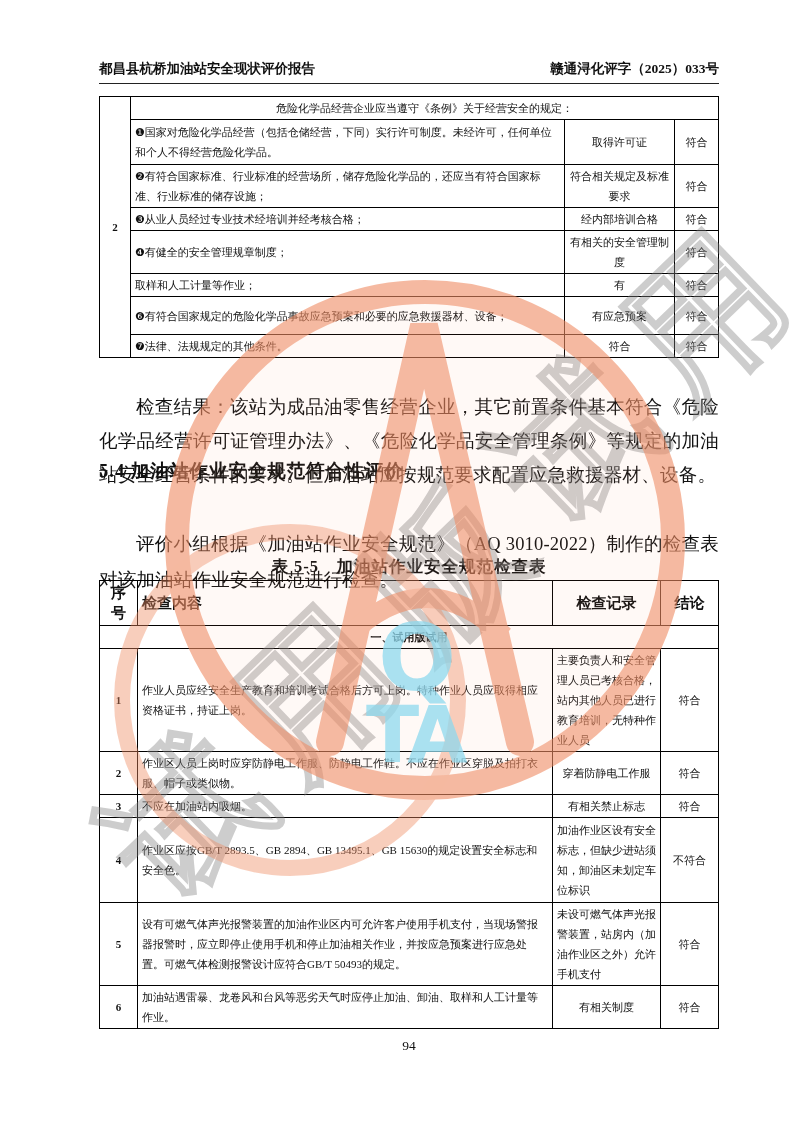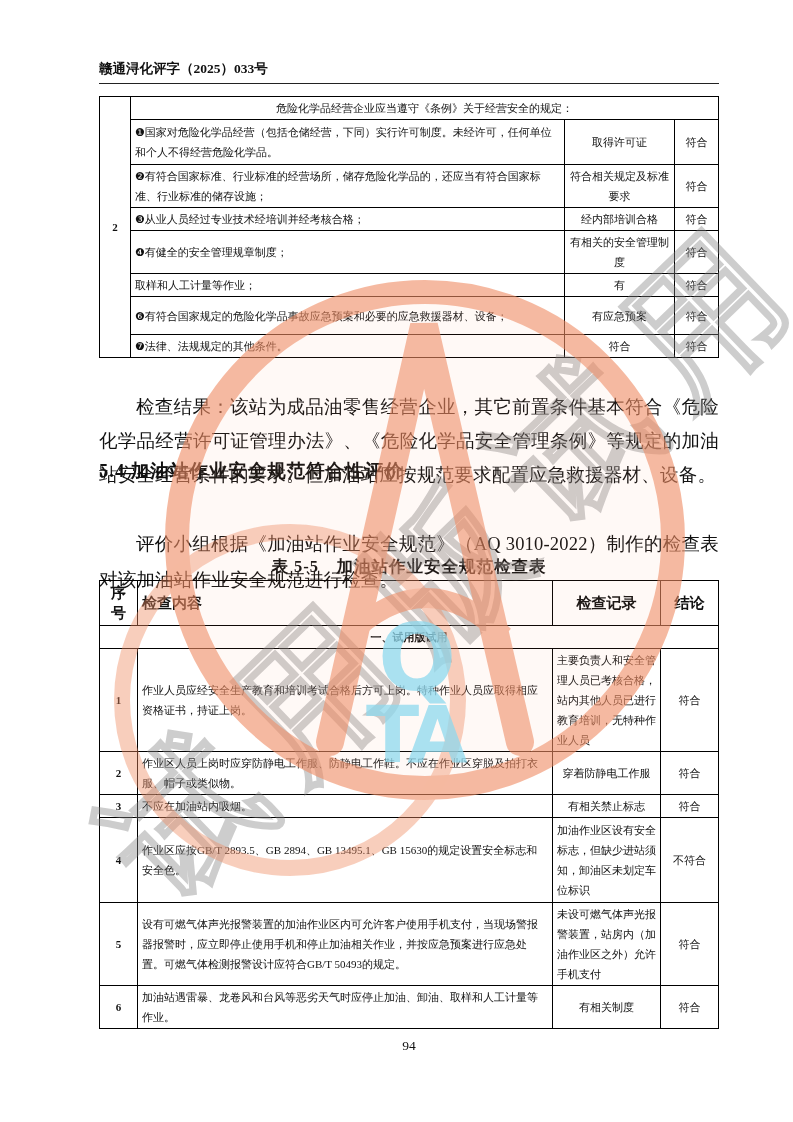--- a/index.html
+++ b/index.html
@@ -40,20 +40,21 @@
 
   
   .wm{position:absolute;inset:0;z-index:2;pointer-events:none;}
 </style>
 </head>
 <body>
 
 <div class="page">
 
   <div class="layer hdr">
+    <span>都昌县杭桥加油站安全现状评价报告</span>
     <span>赣通浔化评字（2025）033号</span>
   </div>
 
   <div class="layer t1">
     <table class="t">
       <colgroup>
           <col class="col-no">
           <col>
           <col class="col-rec">
           <col class="col-con">

